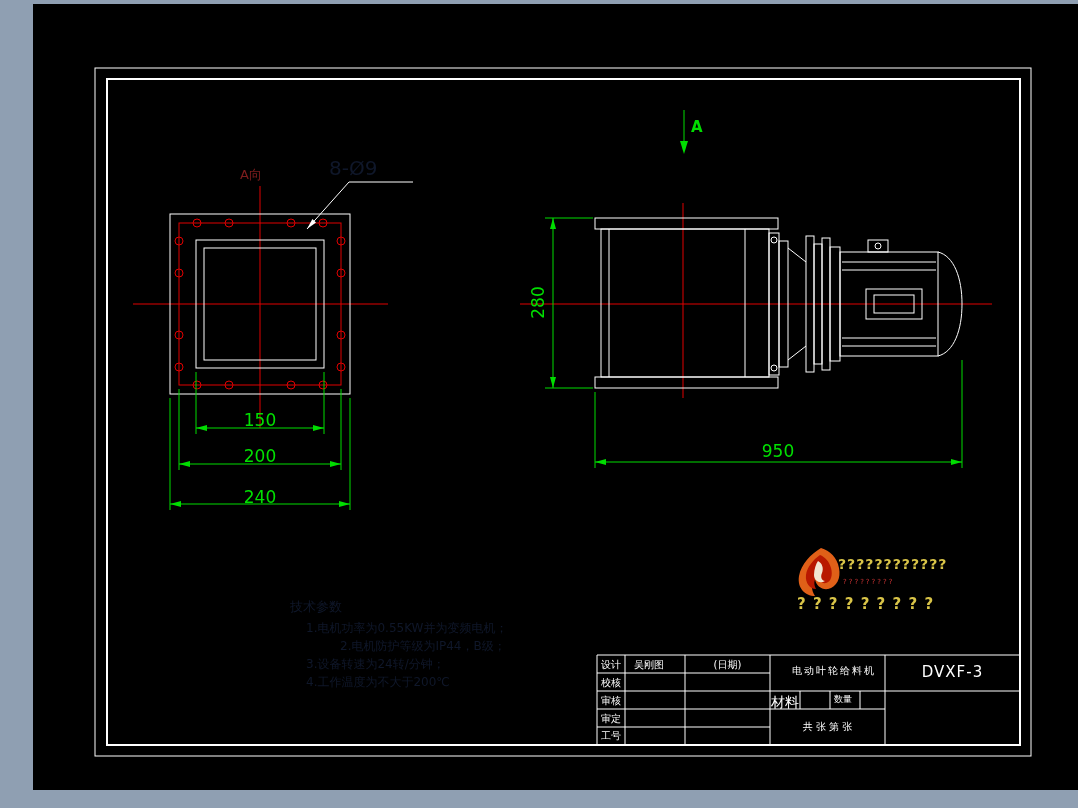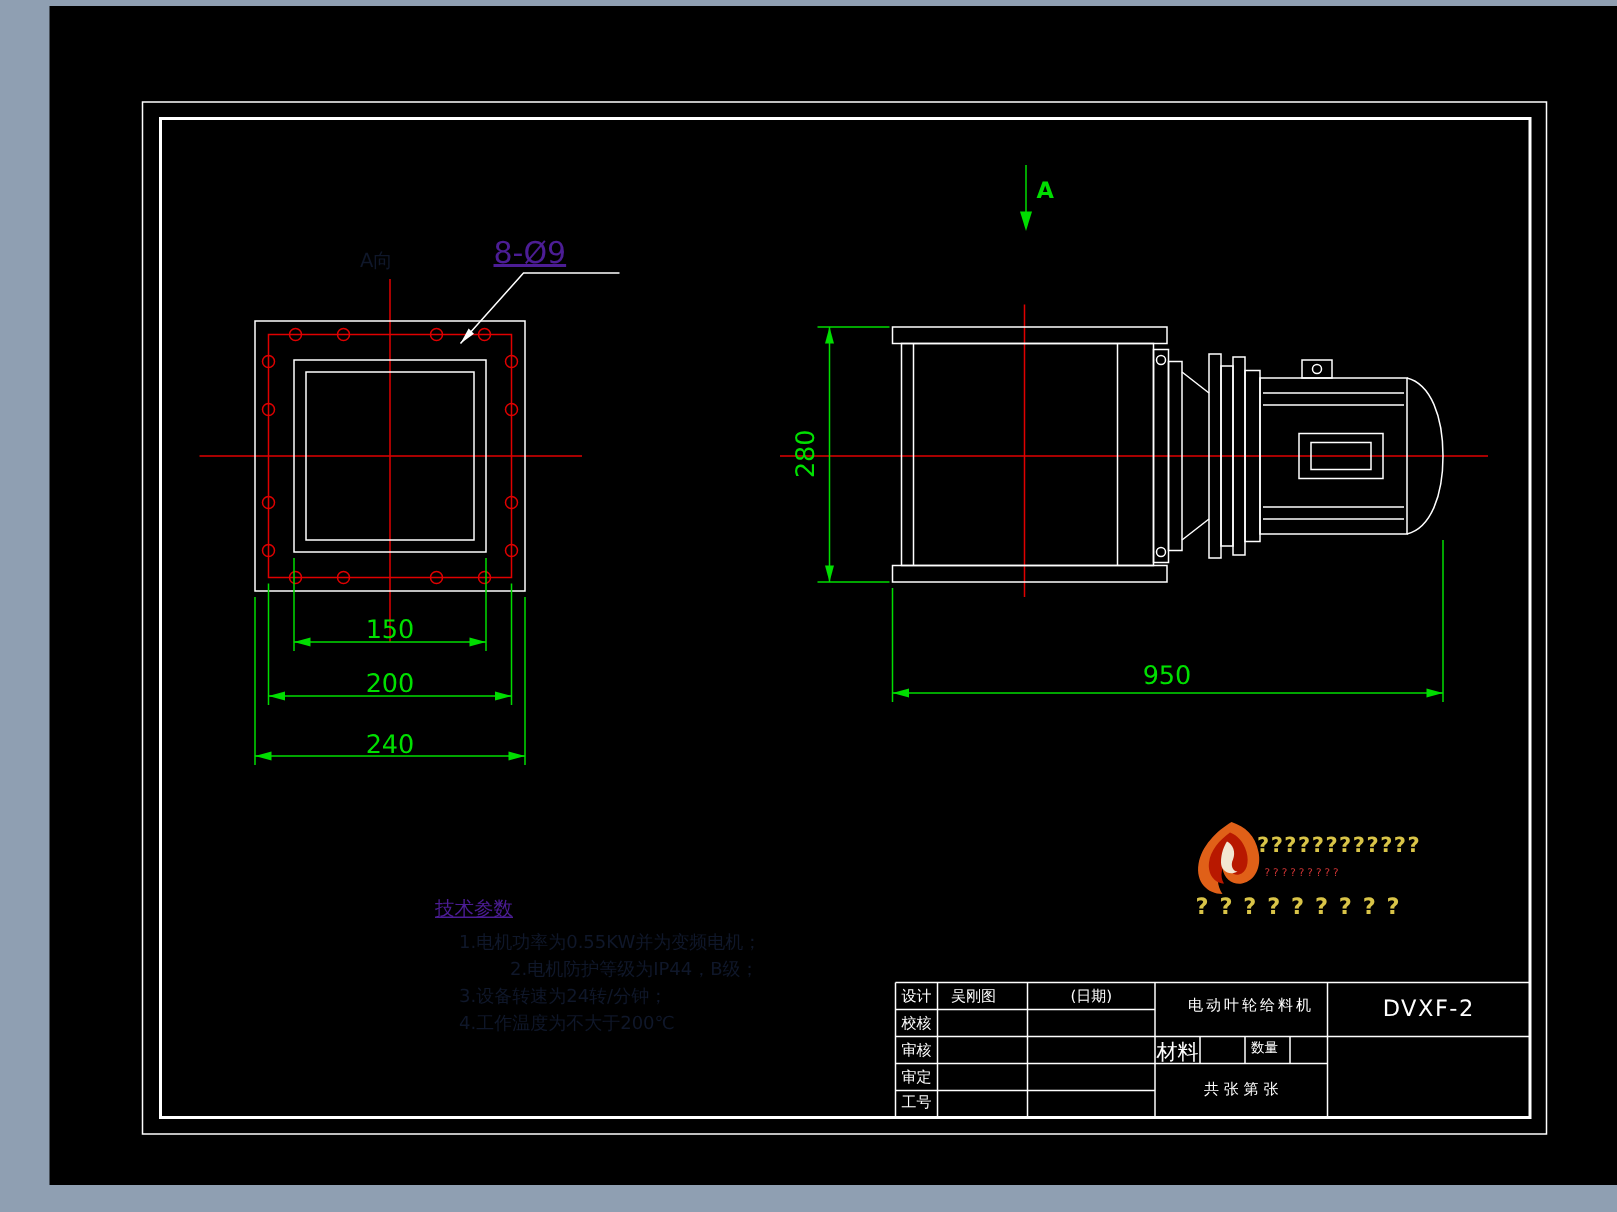--- a/index.html
+++ b/index.html
@@ -2,21 +2,21 @@
 <html><head>
 <meta charset="utf-8">
 <style>
   html,body{margin:0;padding:0;background:#8f9fb2;}
   #stage{position:relative;width:1078px;height:808px;background:#8f9fb2;overflow:hidden;
          font-family:"DejaVu Sans",sans-serif;}
   #canvas{position:absolute;left:33px;top:4px;width:1045px;height:786px;background:#000;}
   svg{position:absolute;left:0;top:0;}
   .t{position:absolute;white-space:pre;line-height:1;}
   .dim{color:#00e000;font-size:17px;text-align:center;}
-  .wh{color:#4c1d95;text-decoration:underline;}
+  .wh{color:#0f172a;}
   .note{color:#0f172a;font-size:12px;}
   .tb{color:#ffffff;font-size:10px;text-align:center;}
   .rot{transform:rotate(-90deg);transform-origin:center;}
   .ylw{color:#d9c448;font-weight:bold;}
 </style>
 </head>
 <body>
 
 <div id="stage">
   <div id="canvas"></div>
@@ -152,21 +152,21 @@
       <line x1="860" y1="691" x2="860" y2="709"></line>
     </g>
 
     <g transform="translate(797,548)">
       <path d="M24,0 C14,6 4,16 2,28 C0,40 8,48 18,48 C14,42 14,36 18,31 C19,38 25,42 31,41 C40,39 44,30 42,20 C40,9 33,3 24,0 Z" fill="#e06018"></path>
       <path d="M23,7 C16,12 10,19 9,27 C8,35 13,41 19,41 C16,36 17,30 22,26 C21,32 25,36 29,35 C34,34 36,27 34,20 C32,13 28,9 23,7 Z" fill="#b81800"></path>
       <path d="M21,13 C25,15 27,20 25,25 C23,29 25,33 28,33 C23,36 17,33 17,27 C17,21 19,16 21,13 Z" fill="#f2e6d2"></path>
     </g>
   </svg>
 
-  <div class="t" style="left:240px;top:168px;font-size:13px;color:#0f172a;">A向</div>
+  <div class="t" style="left:240px;top:168px;font-size:13px;color:#7f1d1d;">A向</div>
   <div class="t wh" style="left:329px;top:158px;font-size:20px;">8-Ø9</div>
   <div class="t dim" style="left:236px;top:412px;width:48px;">150</div>
   <div class="t dim" style="left:236px;top:448px;width:48px;">200</div>
   <div class="t dim" style="left:236px;top:489px;width:48px;">240</div>
 
   <div class="t" style="left:691px;top:120px;font-size:15px;color:#00dd00;font-weight:bold;">A</div>
   <div class="t dim rot" style="left:518px;top:294px;width:40px;">280</div>
   <div class="t dim" style="left:754px;top:443px;width:48px;">950</div>
 
   <div>
@@ -188,15 +188,15 @@
     <div class="t tb" style="left:598px;top:678px;width:26px;">校核</div>
     <div class="t tb" style="left:598px;top:696px;width:26px;">审核</div>
     <div class="t tb" style="left:598px;top:714px;width:26px;">审定</div>
     <div class="t tb" style="left:598px;top:731px;width:26px;">工号</div>
     <div class="t tb" style="left:625px;top:660px;width:48px;">吴刚图</div>
     <div class="t tb" style="left:685px;top:660px;width:85px;">(日期)</div>
     <div class="t tb" style="left:772px;top:666px;width:124px;font-size:10px;letter-spacing:2px;">电动叶轮给料机</div>
     <div class="t tb" style="left:770px;top:695px;width:30px;font-size:14px;">材料</div>
     <div class="t tb" style="left:830px;top:695px;width:26px;font-size:9px;">数量</div>
     <div class="t tb" style="left:772px;top:722px;width:111px;">共 张 第 张</div>
-    <div class="t tb" style="left:887px;top:665px;width:131px;font-size:15px;letter-spacing:1px;">DVXF-2</div>
+    <div class="t tb" style="left:887px;top:665px;width:131px;font-size:15px;letter-spacing:1px;">DVXF-3</div>
   </div>
 </div>
 
 </body></html>

